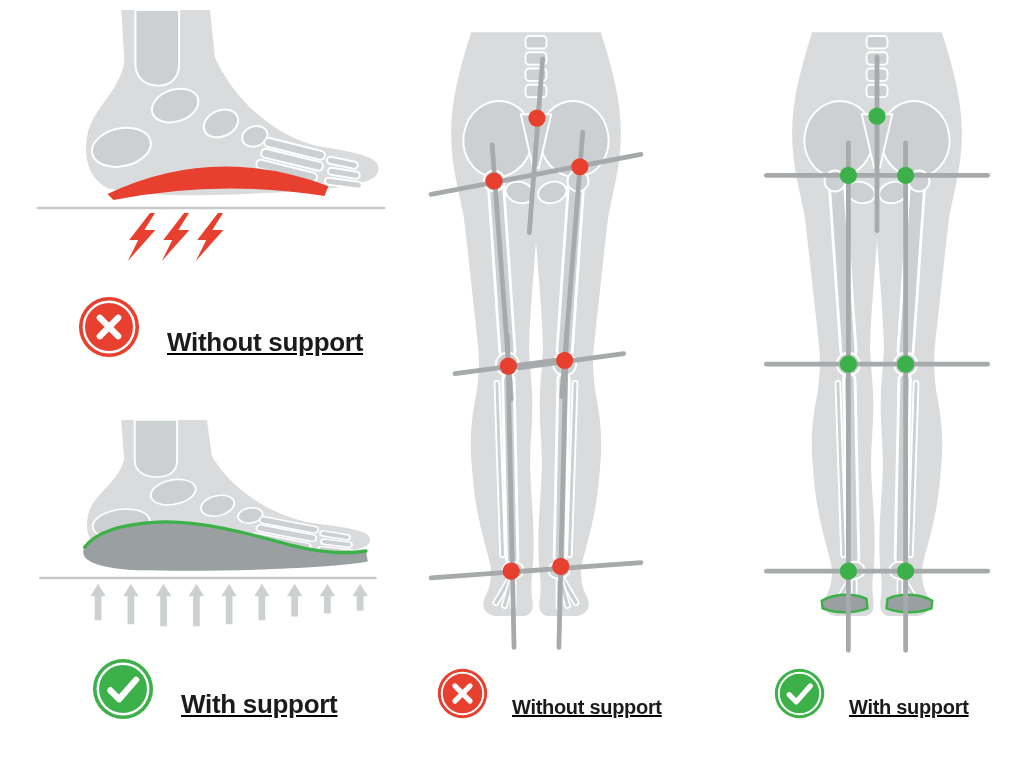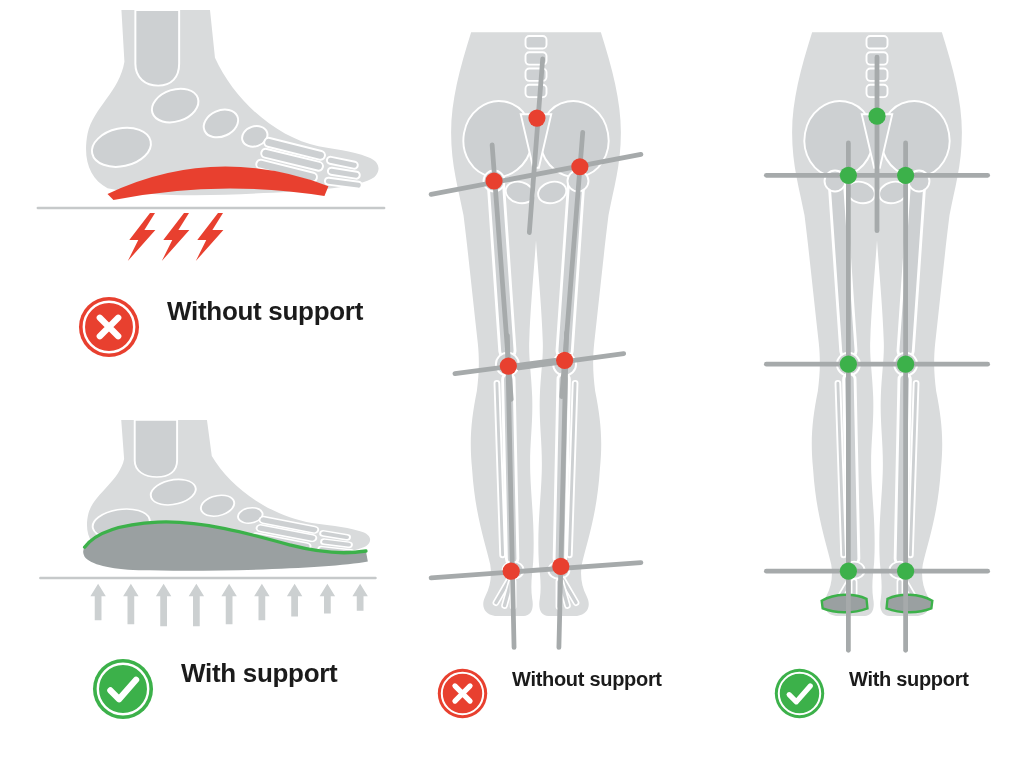--- a/index.html
+++ b/index.html
@@ -21,21 +21,21 @@
   .fill-arrow { fill:var(--arrow,#ccd0d1); }
   .stroke-green { stroke:var(--green,#3cb14a); fill:none; stroke-linecap:round; }
   .bone { fill:var(--bone,#cdd0d2); stroke:var(--bone_outline,#ffffff); stroke-width:2; }
   .bone-under { stroke:var(--bone_outline,#ffffff); fill:none; stroke-linecap:round; }
   .bone-over  { stroke:var(--bone,#cdd0d2); fill:none; stroke-linecap:round; }
   .axis { stroke:var(--axis,#a6aaab); stroke-width:5; stroke-linecap:round; fill:none; }
   .ground { stroke:var(--ground,#c6c9ca); stroke-width:2.5; stroke-linecap:round; }
   .badge-ring { fill:none; stroke:#ffffff; stroke-width:2.5; }
   .badge-mark { stroke:#ffffff; stroke-width:6.5; stroke-linecap:round; stroke-linejoin:round; fill:none; }
 
-  .caption { position:absolute; display:flex; align-items:flex-start; }
+  .caption { position:absolute; display:flex; align-items:flex-end;text-decoration:underline; }
   .caption .label { font-weight:bold; color:var(--text,#1b1b1b); letter-spacing:-0.3px; white-space:nowrap; }
   .cap-lg { gap:27px; }
   .cap-lg .badge { width:62px; height:62px; }
   .cap-lg .label { font-size:26px; }
   .cap-sm { gap:24px; }
   .cap-sm .badge { width:51px; height:51px; }
   .cap-sm .label { font-size:20px; }
 </style>
 </head>
 <body>

